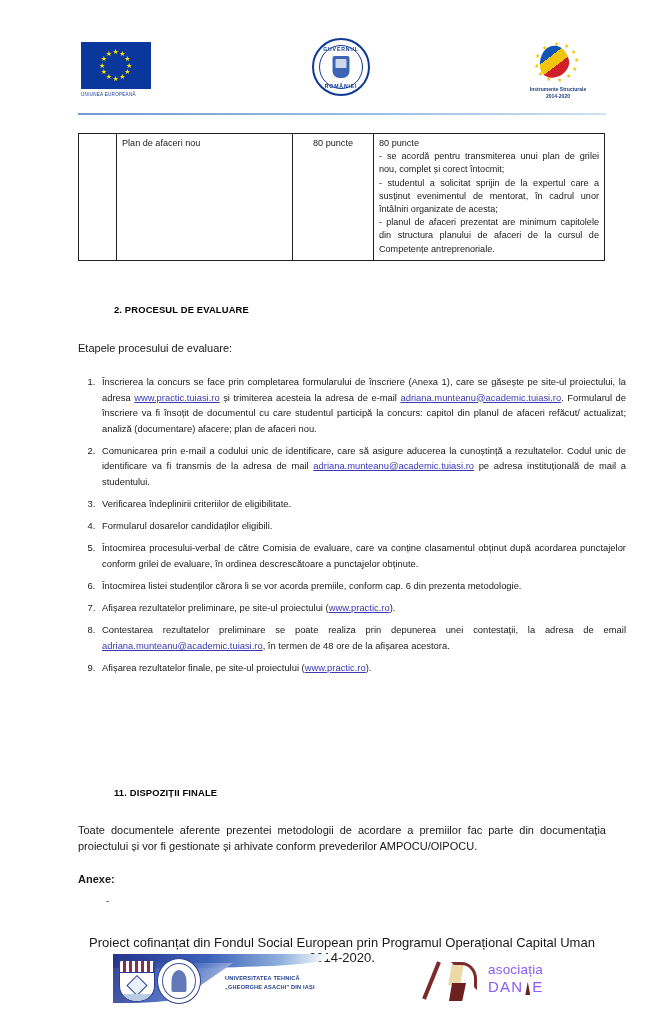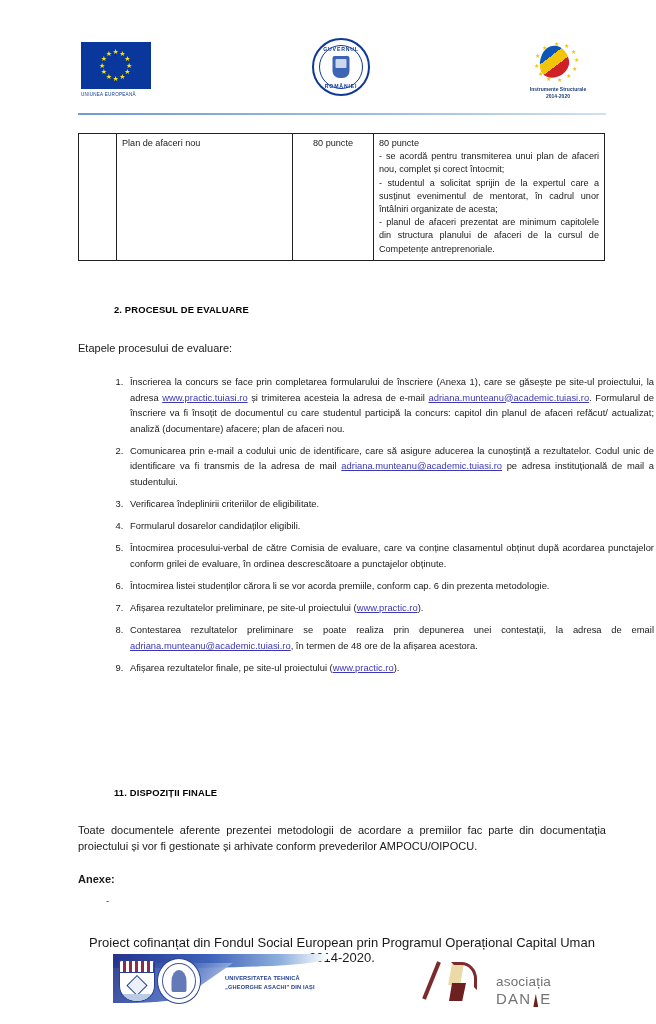--- a/index.html
+++ b/index.html
@@ -223,21 +223,21 @@
     line-height: 15.6px;
     text-align: justify;
     color: #1a1a1a;
   }
   #intro { top: 341px; }
   #final { top: 823px; }
   #anexe-label { top: 872px; font-weight: bold; }
 
   ol.steps {
     position: absolute;
-    left: 92px;
+    left: 64px;
     top: 374px;
     width: 528px;
     margin: 0;
     padding: 0 0 0 34px;
     font-size: 9.4px;
     line-height: 15.6px;
     list-style-position: outside;
   }
   ol.steps > li {
     margin: 0 0 6.5px 0;
@@ -432,24 +432,23 @@
     position: absolute;
     left: 13px;
     top: 23px;
     width: 17px;
     height: 18px;
     background: #6d2020;
     clip-path: polygon(18% 0, 100% 0, 78% 100%, 0 100%);
   }
   .dante-text {
     position: absolute;
-    left: 60px;
+    left: 52px;
     top: 3px;
-    color: #737373;
-    margin-top: 12px;
+    color: #8b5cf6;
   }
   .dante-1 {
     font-size: 13.5px;
     line-height: 17px;
     letter-spacing: 0.2px;
   }
   .dante-2 {
     font-size: 15px;
     line-height: 18px;
     letter-spacing: 1.2px;
@@ -557,21 +556,21 @@
   <div class="header-rule"></div>
 
   <table class="grid">
     <tbody id="grid-body">
         <tr>
           <td class="c-idx"></td>
           <td class="c-crit">Plan de afaceri nou</td>
           <td class="c-pts">80 puncte</td>
           <td class="c-desc">
             <div>80 puncte</div>
-            <div class="just">- se acordă pentru transmiterea unui plan de afaceri nou, complet și corect întocmit;</div>
+            <div class="just">- se acordă pentru transmiterea unui plan de grilei nou, complet și corect întocmit;</div>
             <div class="just">- studentul a solicitat sprijin de la expertul care a susținut evenimentul de mentorat, în cadrul unor întâlniri organizate de acesta;</div>
             <div class="just">- planul de afaceri prezentat are minimum capitolele din structura planului de afaceri de la cursul de Competențe antreprenoriale.</div>
           </td>
         </tr>
       </tbody>
   </table>
 
   <div class="h-sec" id="sec10">2.  PROCESUL DE EVALUARE</div>
   <div class="para" id="intro">Etapele procesului de evaluare:</div>
 

